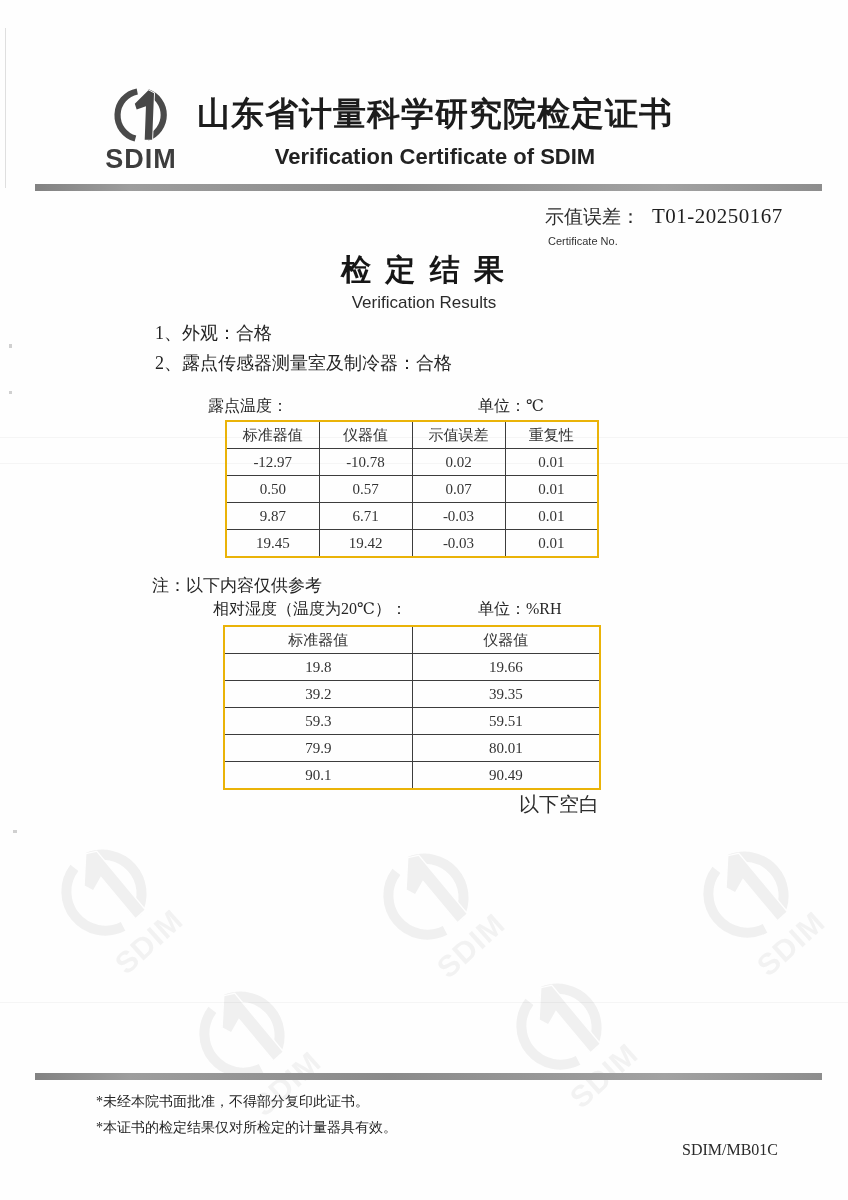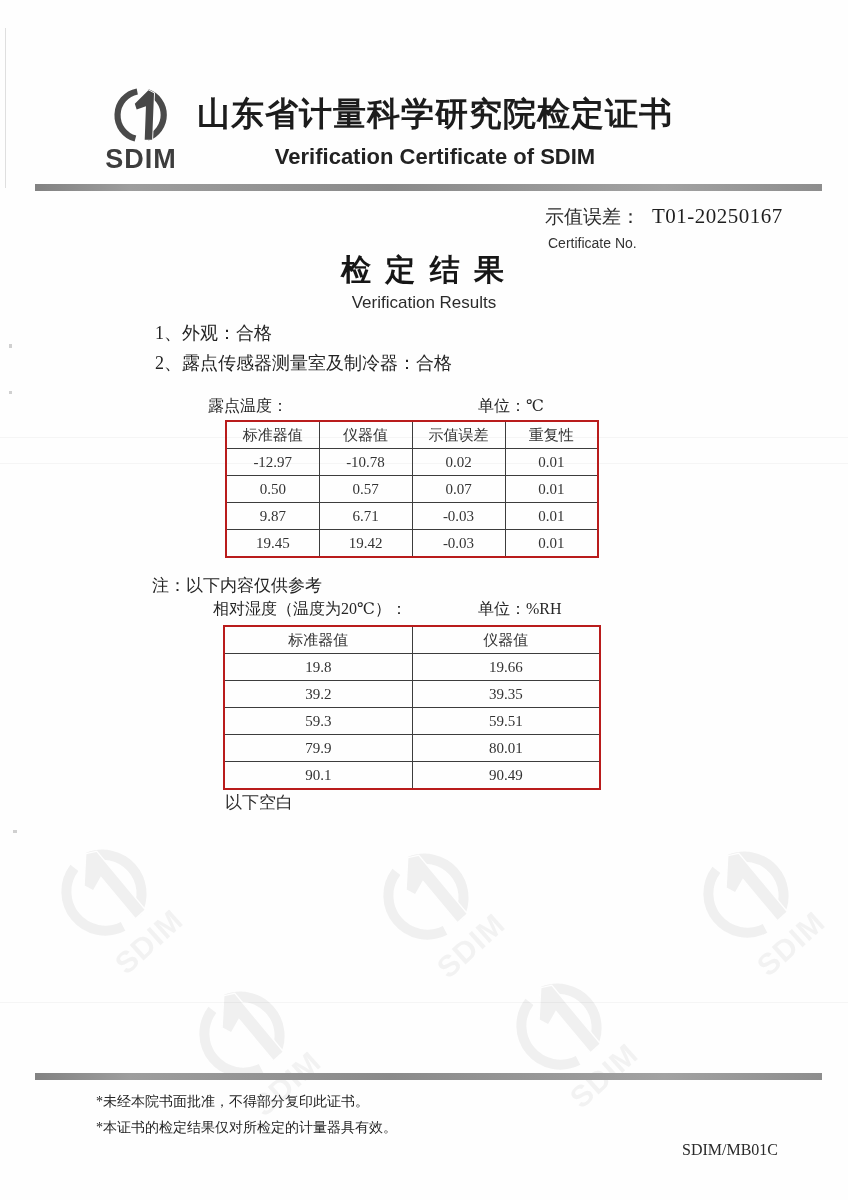--- a/index.html
+++ b/index.html
@@ -16,34 +16,34 @@
   .logo-text{font-family:"Liberation Sans",sans-serif;font-weight:bold;font-size:27px;letter-spacing:1px;color:#3d3d3d;line-height:1;margin-top:0px;}
   .title-cn{position:absolute;left:190px;top:92px;width:490px;text-align:center;font-size:33px;font-weight:600;letter-spacing:1px;color:#1c1c1c;}
   .title-en{position:absolute;left:190px;top:144px;width:490px;text-align:center;font-family:"Liberation Sans",sans-serif;font-weight:bold;font-size:22px;color:#222;}
   .page-info{position:absolute;left:660px;top:133px;width:160px;text-align:center;font-size:15px;color:#2e2e2e;line-height:1.35;}
   .bar{position:absolute;left:35px;width:787px;height:7px;background:linear-gradient(90deg,#828282,#9d9d9d 12%,#8a8a8a 45%,#a2a2a2 80%,#8d8d8d);}
   .bar.top{top:184px;}
   .bar.bottom{top:1073px;}
   
   .certno{position:absolute;left:545px;top:204px;font-size:19px;color:#2b2b2b;}
   .certno .val{font-size:21px;letter-spacing:.5px;margin-left:12px;color:#1f1f1f;}
-  .certno-en{position:absolute;left:548px;top:235px;font-family:"Liberation Sans",sans-serif;font-size:14px;color:#333;}
+  .certno-en{position:absolute;left:548px;top:235px;font-family:"Liberation Sans",sans-serif;font-size:11px;color:#333;}
   
   .res-title{position:absolute;left:0;top:250px;width:848px;text-align:center;font-family:"Liberation Sans","DejaVu Sans",sans-serif;font-weight:bold;font-size:30px;letter-spacing:3px;color:#161616;}
   .res-sub{position:absolute;left:0;top:293px;width:848px;text-align:center;font-family:"Liberation Sans",sans-serif;font-size:17px;color:#2b2b2b;}
   
   .items{position:absolute;left:155px;top:318px;font-size:18px;line-height:30px;color:#242424;}
   
   .cap{position:absolute;font-size:16px;color:#262626;}
-  .tbl{position:absolute;border-collapse:collapse;table-layout:fixed;border:2px solid #b91c1c;}
+  .tbl{position:absolute;border-collapse:collapse;table-layout:fixed;border:2px solid #eab308;}
   .tbl th,.tbl td{border:1px solid #3d3d3d;text-align:center;vertical-align:middle;font-size:15px;font-weight:normal;color:#333;height:26px;padding:0;}
   #table1{left:225px;top:420px;width:374px;}
   #table2{left:223px;top:625px;width:378px;}
   .note-line{position:absolute;left:152px;top:574px;font-size:17px;color:#242424;}
-  .blank-line{position:absolute;left:225px;top:791px;width:374px;text-align:left;font-size:17px;color:#2c2c2c;}
+  .blank-line{position:absolute;left:225px;top:791px;width:374px;text-align:right;font-size:20px;color:#2c2c2c;}
   
   .foot-note{position:absolute;left:96px;font-size:14px;color:#242424;}
   .fn1{top:1093px;} .fn2{top:1119px;}
   .form-code{position:absolute;left:650px;top:1141px;width:160px;text-align:center;font-size:16px;color:#2a2a2a;}
   
   .watermark{position:absolute;width:130px;display:flex;flex-direction:column;align-items:center;transform:rotate(-42deg);opacity:.6;pointer-events:none;}
   .watermark svg{width:104px;height:100px;}
   .watermark .logo-arc{stroke:#e7e7e7;}
   .watermark .logo-one{fill:#e7e7e7;stroke:#fefefe;}
   .watermark .logo-text{color:#ebebeb;font-size:30px;margin-top:2px;}

